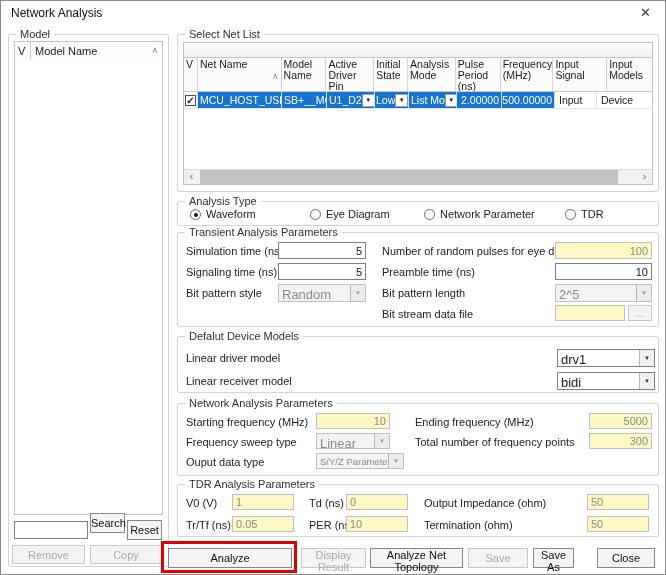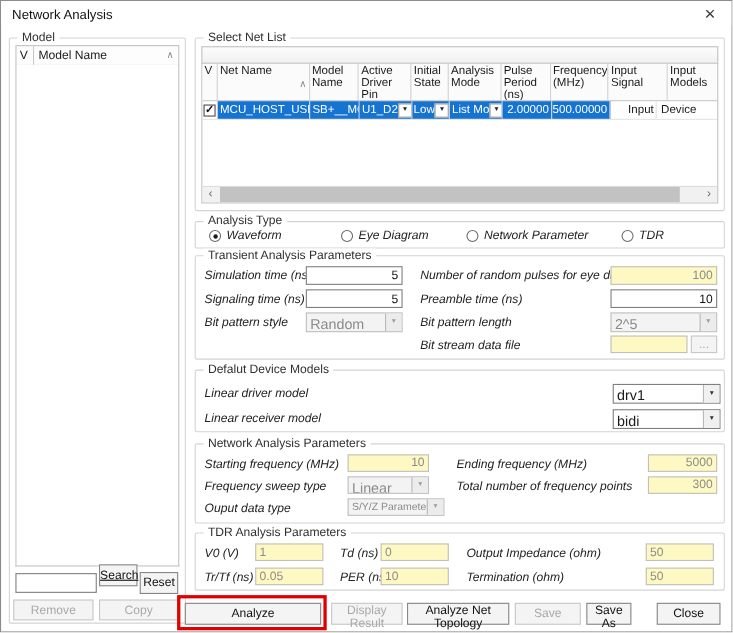--- a/index.html
+++ b/index.html
@@ -8,21 +8,21 @@
     position:relative;width:666px;height:575px;background:#ffffff;
     border:1px solid #8c8c8c;outline:1px solid #e8e8e8;
     font-family:"Liberation Sans",sans-serif;font-size:11px;color:#1a1a1a;
     overflow:hidden;
   }
   .titlebar{position:absolute;left:0;top:0;right:0;height:22px;background:#ffffff;}
   .title{position:absolute;left:10px;top:5px;font-size:12px;color:#111;}
   .close-x{position:absolute;right:14px;top:4px;font-size:13px;color:#3c3c3c;cursor:default;}
   .group{position:absolute;border:1px solid #d4d4d4;border-radius:2px;background:#fff;}
   .group-label{position:absolute;top:-7px;left:7px;background:#fff;padding:0 4px;font-size:11px;color:#303030;white-space:nowrap;}
-  .lbl{position:absolute;font-size:11px;color:#222;white-space:nowrap;font-style:italic;}
+  .lbl{position:absolute;font-size:11px;color:#222;white-space:nowrap;}
   .txt{position:absolute;height:18px;border:1px solid #7f7f7f;background:#fff;font-family:inherit;font-size:11px;padding:0 3px;color:#111;}
   .txt.num{text-align:right;}
   .txt:disabled{background:#fef9c3;color:#8b8b8b;border-color:#bfbfbf;}
   .combo{position:absolute;height:18px;border:1px solid #7f7f7f;background:#fff;display:flex;align-items:stretch;}
   .combo .ct{flex:1;padding:2px 3px 0 3px;overflow:hidden;white-space:nowrap;font-size:13px;}
   .combo .ca{width:15px;background:#f0f0f0;border-left:1px solid #b9b9b9;display:flex;align-items:center;justify-content:center;font-size:6px;color:#333;}
   .combo.disabled{background:#f3f3f3;border-color:#bfbfbf;}
   .combo.disabled .ct{color:#8b8b8b;}
   .combo.disabled .ca{color:#9d9d9d;background:#ececec;}
   .btn{position:absolute;background:#f4f4f4;border:1px solid #878787;font-family:inherit;font-size:11px;color:#111;padding:0;text-align:center;cursor:default;}
@@ -68,21 +68,21 @@
     <span class="group-label">Model</span>
     <div class="m-header">
       <span class="vc">V</span>
       <span class="nc">
         <span>Model Name</span>
         <span class="sort-icon">∧</span>
       </span>
     </div>
     <div class="m-list"></div>
     <input class="txt" style="left: 5px; top: 486px; width: 74px;" value="">
-    <button class="btn" style="left:81px;top:478px;width:35px;height:20px;text-decoration:underline;">Search</button>
+    <button class="btn" style="left:81px;top:478px;width:35px;height:20px;">Search</button>
     <button class="btn" style="left:118px;top:485px;width:35px;height:20px;">Reset</button>
     <button class="btn disabled" style="left:3px;top:510px;width:73px;height:19px;">Remove</button>
     <button class="btn disabled" style="left:81px;top:510px;width:72px;height:19px;">Copy</button>
   </div>
 
   <div class="group" style="left:176px;top:33px;width:482px;height:158px;">
     <span class="group-label">Select Net List</span>
     <div class="selnet-bar">Select Net</div>
     <div class="table-wrap">
       <div class="thead">
@@ -113,21 +113,21 @@
         <div class="td sel" style="width:34px;padding:0 1px;">
           <span>Low</span>
           <span class="mini-drop">▼</span>
         </div>
         <div class="td sel" style="width:48px;">
           <span>List Mo</span>
           <span class="mini-drop">▼</span>
         </div>
         <div class="td sel right" style="width:45px;">2.00000</div>
         <div class="td sel right" style="width:53px;">500.00000</div>
-        <div class="td" style="width:42px;padding-left:16px;">Input</div>
+        <div class="td" style="width:42px;padding-left:4px;">Input</div>
         <div class="td" style="width:45px;border-right:none;padding-left:4px;">Device</div>
       </div>
       <div class="hscroll">
         <span class="scroll-btn">‹</span>
         <span class="scroll-thumb"></span>
         <span class="scroll-btn" style="margin-left:auto;">›</span>
       </div>
     </div>
   </div>
 

